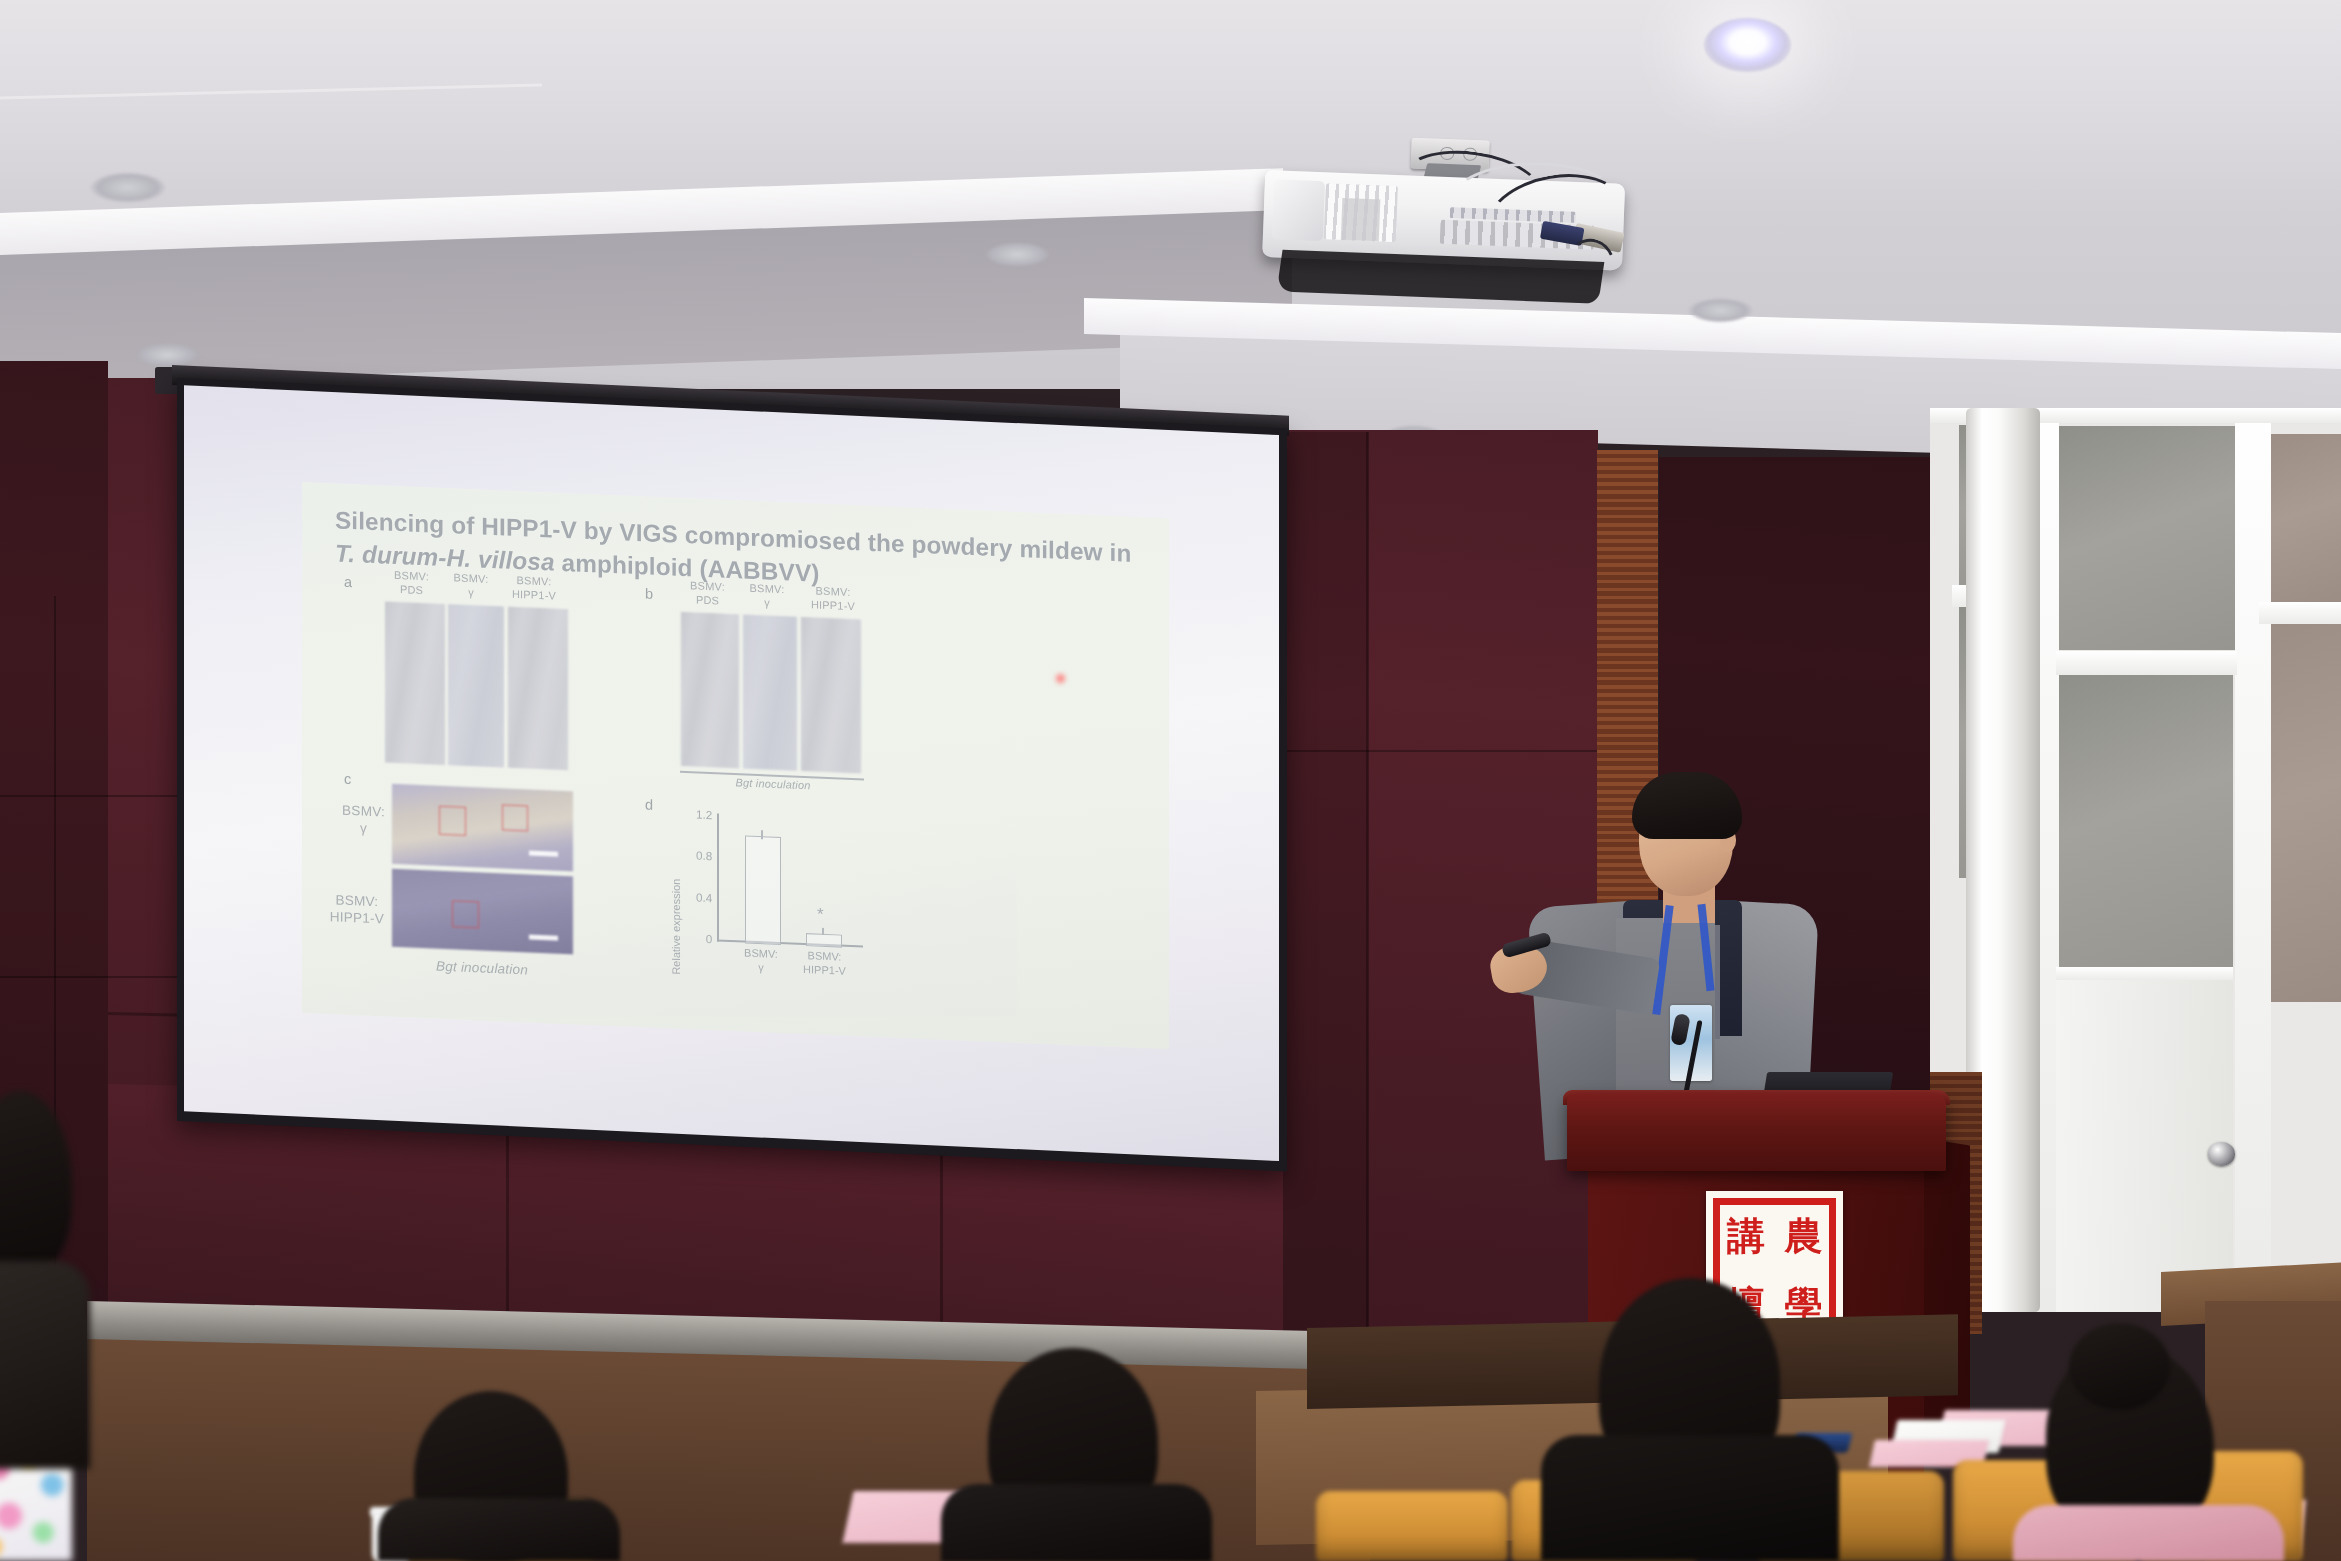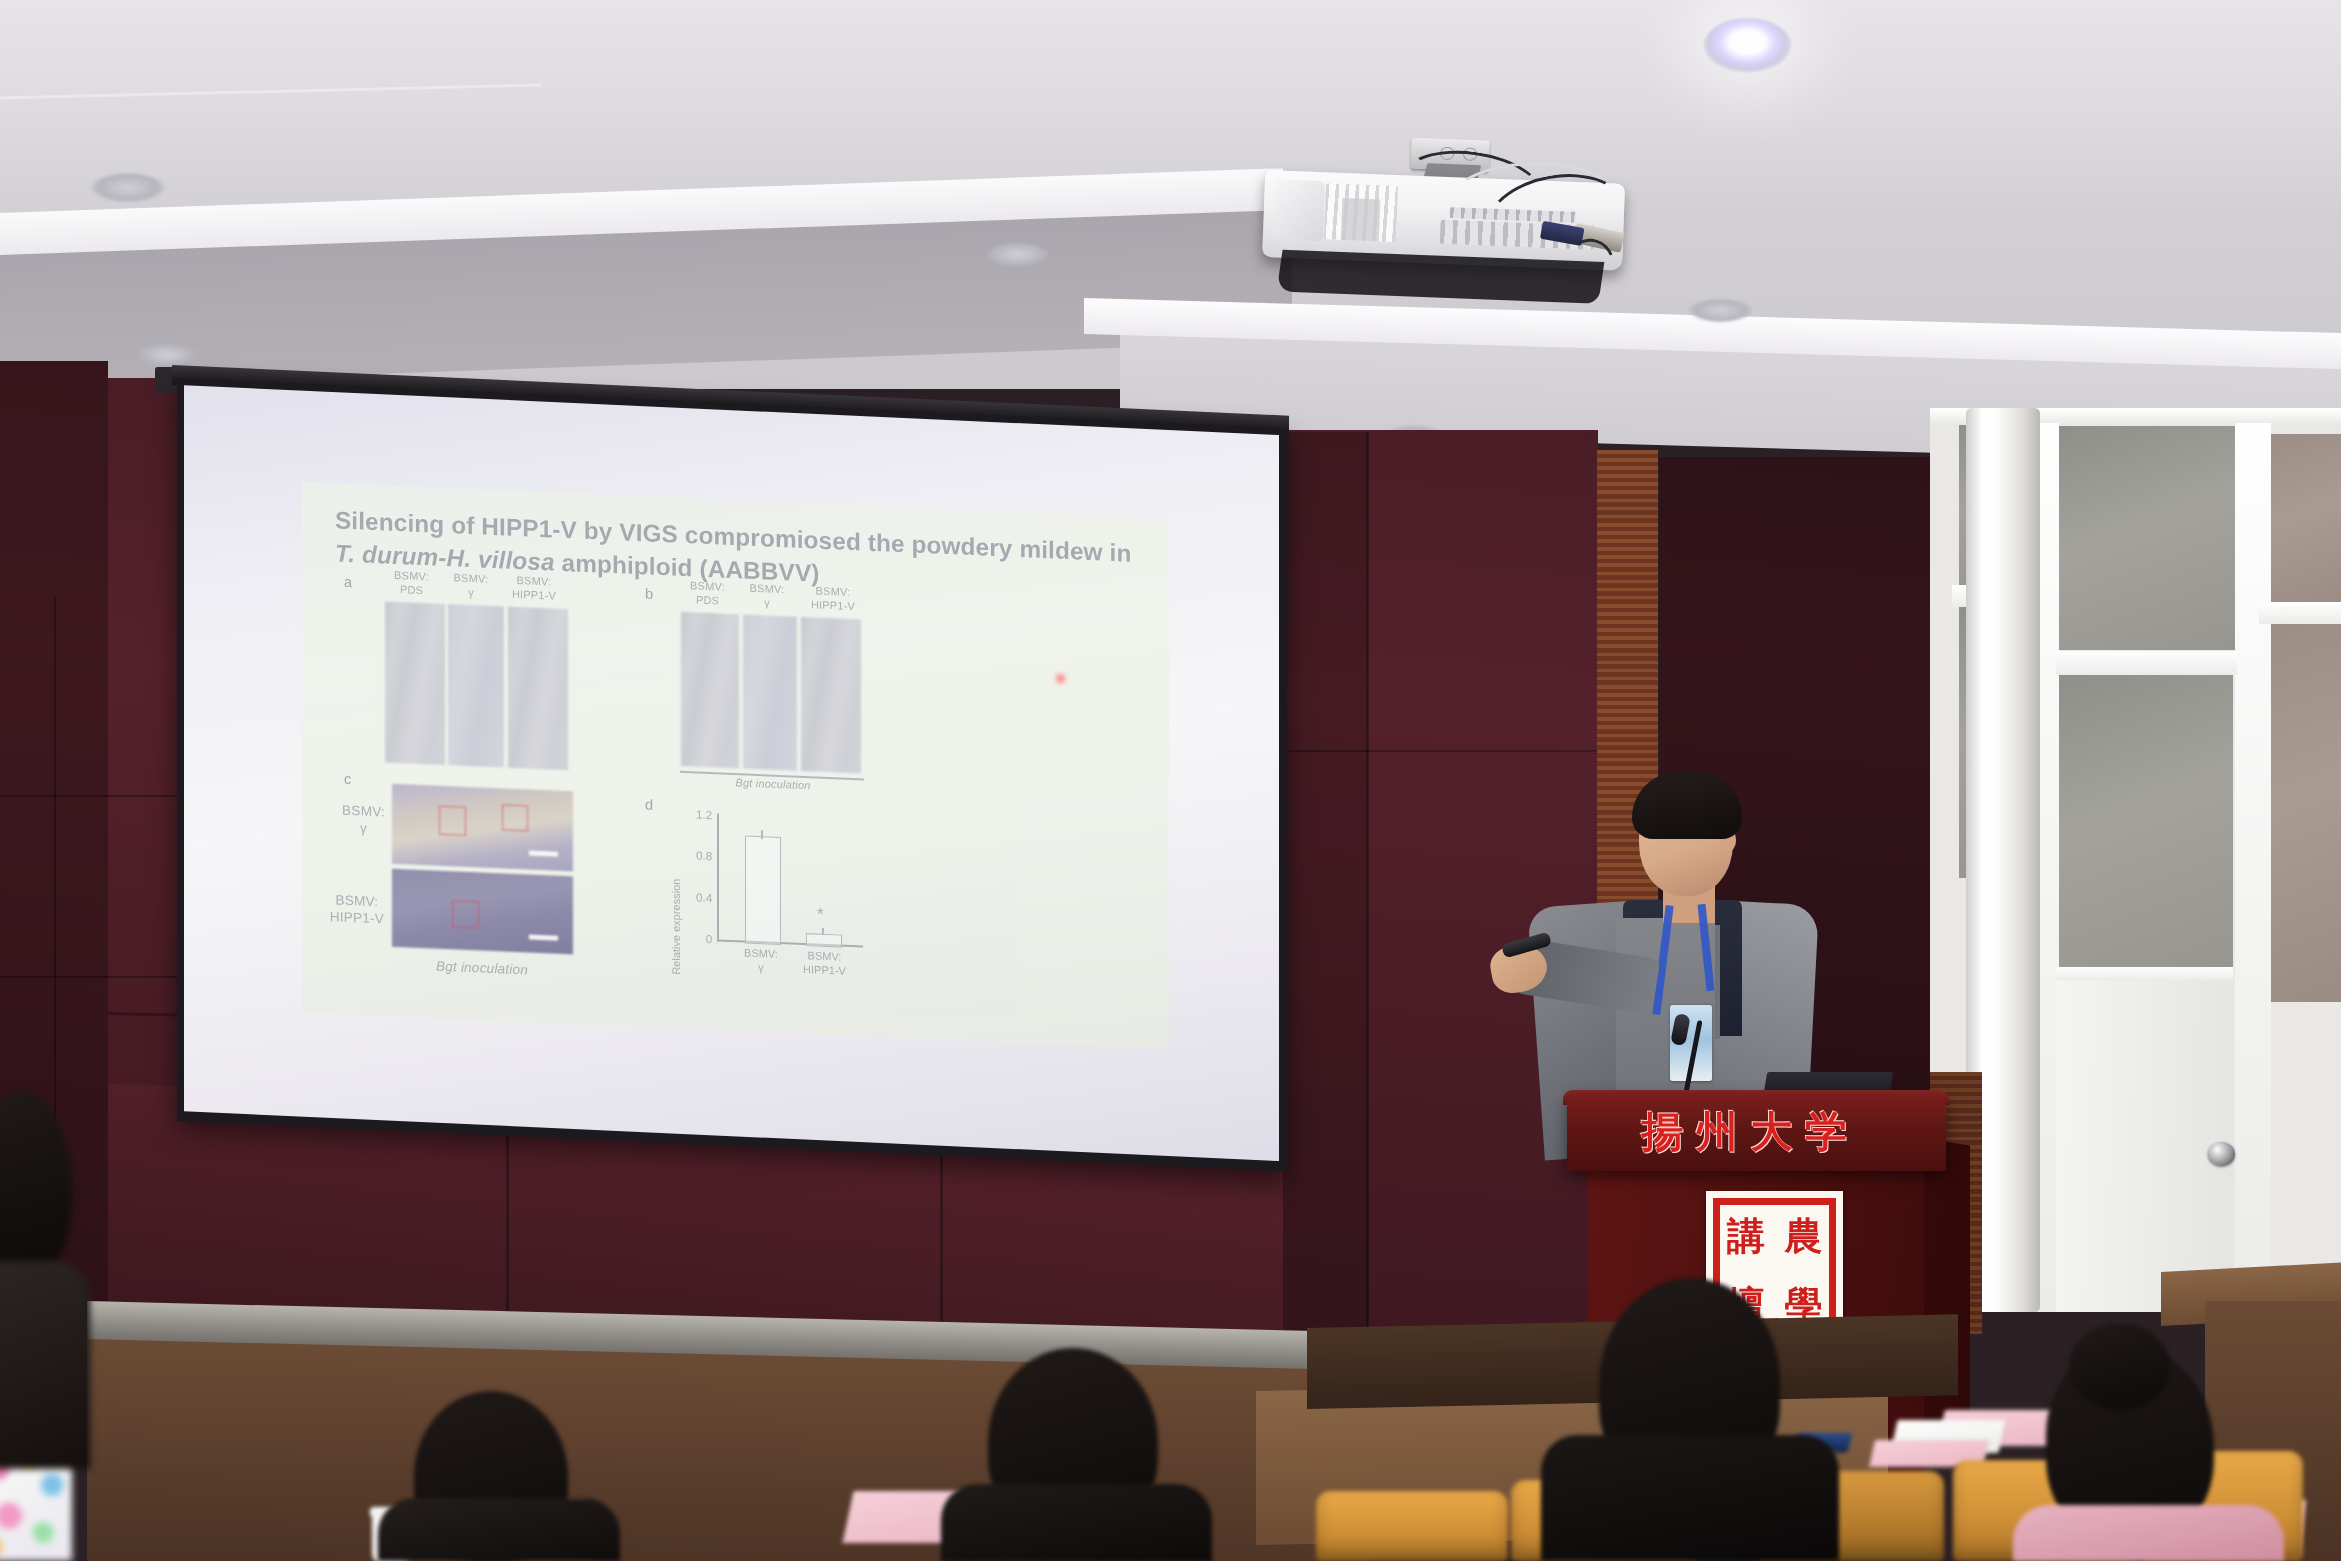--- a/index.html
+++ b/index.html
@@ -373,21 +373,20 @@
 
   <div class="mic-stand"></div>
   <div class="mic-head"></div>
   <div class="laptop"></div>
   <div class="laptop-base"></div>
 
   <div class="podium-side"></div>
   <div class="podium-body"></div>
   <div class="podium-top-lip"></div>
   <div class="podium-top"></div>
-  <div class="pod-title">揚州大学</div>
 
   <div class="seal">
     <div class="seal-inner"></div>
     <div class="seal-txt" style="left:14.5px;top:25px;">講</div>
     <div class="seal-txt" style="left:14.5px;top:94px;">壇</div>
     <div class="seal-txt" style="left:72px;top:25px;">農</div>
     <div class="seal-txt" style="left:72px;top:94px;">學</div>
   </div>
 
   <div class="rail" style="left:87px;top:1301px;width:1229px;height:42px;transform:skewY(1.4deg);transform-origin:left top;"></div>

